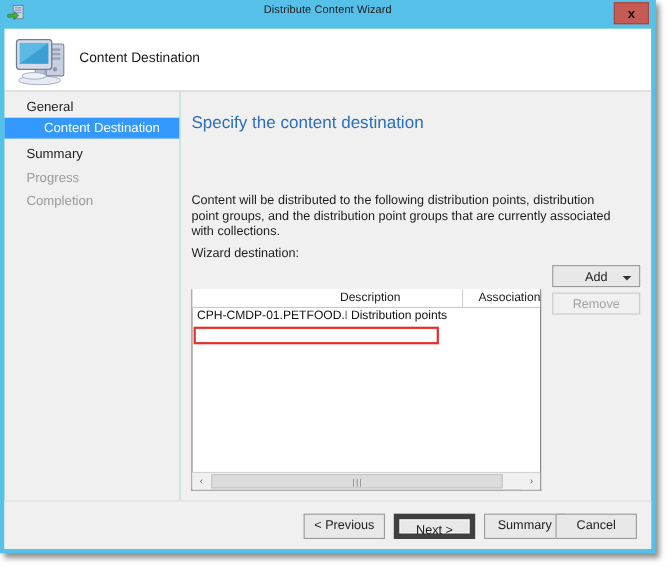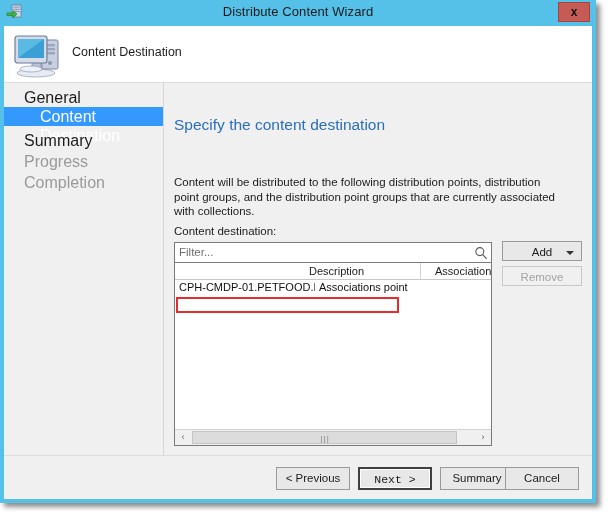--- a/index.html
+++ b/index.html
@@ -36,21 +36,21 @@
   #title-icon {
     position: absolute;
     left: 6px; top: 4px;
     width: 17px; height: 17px;
   }
   #title-text {
     position: absolute;
     left: 0; top: 4px;
     width: 596px;
     text-align: center;
-    font-size: 13px;
+    font-size: 10px;
     color: #1a1a1a;
     letter-spacing: 0.1px;
   }
   #close-button {
     position: absolute;
     right: 6px; top: 2px;
     width: 32px; height: 20px;
     background: #c45b54;
     border: 1px solid #a9433d;
     box-sizing: border-box;
@@ -102,21 +102,21 @@
     height: 416px;
     background: #f0f0f0;
     border-right: 1px solid #d6d6d6;
     box-sizing: border-box;
   }
   .nav-item {
     position: absolute;
     left: 0;
     width: 159px;
     height: 19px;
-    font-size: 16px;
+    font-size: 12px;
     line-height: 19px;
     box-sizing: border-box;
   }
   .nav-label {
     position: absolute;
     top: 0;
   }
   .nav-item.lvl0 .nav-label { left: 20px; color: #1c1c1c; }
   .nav-item.lvl1 .nav-label { left: 36px; }
   .nav-item.disabled .nav-label { color: #9a9a9a; }
@@ -129,21 +129,21 @@
   #main {
     position: absolute;
     left: 160px; top: 57px;
     width: 428px;
     height: 416px;
     background: #f0f0f0;
     box-sizing: border-box;
   }
   #page-heading {
     position: absolute;
-    left: 10px; top: 33px;
+    left: 10px; top: 20px;
     font-size: 15.5px;
     color: #2a6ebb;
   }
   #description {
     position: absolute;
     left: 10px; top: 92px;
     width: 394px;
     font-size: 11.5px;
     color: #1c1c1c;
     line-height: 14.5px;
@@ -352,23 +352,22 @@
     background: #e8e8e8;
     border: 1px solid #9a9a9a;
     box-sizing: border-box;
     font-size: 11.5px;
     line-height: 21px;
     text-align: center;
     color: #1c1c1c;
     cursor: pointer;
   }
   .footer-btn.focused {
-    border: 2px solid #404040;
+    border: 5px solid #404040;
     box-shadow: inset 0 0 0 1px #ffffff;
-    font-family: Liberation Mono, monospace;
   }
   #btn-previous { left: 272px; }
   #btn-next     { left: 354px; }
   #btn-summary  { left: 436px; }
   #btn-cancel   { left: 501px; }
 </style>
 </head>
 <body>
 
 <div id="screen">
@@ -419,40 +418,33 @@
           <span class="nav-label">Progress</span>
         </div>
         <div class="nav-item lvl0 disabled" style="top:90px;padding-left:20px;">
           <span class="nav-label">Completion</span>
         </div>
       </div>
 
       <div id="main">
         <div id="page-heading">Specify the content destination</div>
         <div id="description">Content will be distributed to the following distribution points, distribution point groups, and the distribution point groups that are currently associated with collections.</div>
-        <div id="field-label">Content destination:</div>
-
-        <div id="filter-box">
-          <input id="filter-input" type="text" placeholder="Filter..." style="">
-          <svg id="search-icon" viewBox="0 0 14 14">
-            <circle cx="5.8" cy="5.6" r="4" fill="none" stroke="#555" stroke-width="1.1"></circle>
-            <line x1="8.8" y1="8.7" x2="12.6" y2="12.8" stroke="#555" stroke-width="1.1"></line>
-          </svg>
-        </div>
+        <div id="field-label">Wizard destination:</div>
+
 
         <div id="listbox">
           <div id="col-header">
             <div class="col" id="col-desc">Description</div>
             <div class="col" id="col-assoc">Associations</div>
           </div>
 
           <div id="row-area">
             <div class="data-row">
               <div class="cell cell-name">CPH-CMDP-01.PETFOOD.LOCAL</div>
-              <div class="cell cell-desc">Associations point</div>
+              <div class="cell cell-desc">Distribution points</div>
               <div class="cell cell-assoc"></div>
             </div>
             <div id="highlight"></div>
           </div>
 
           <div id="hscroll">
             <div class="sb-arrow" id="sb-left">‹</div>
             <div id="sb-thumb">
               <div id="sb-grip">|||</div>
             </div>

